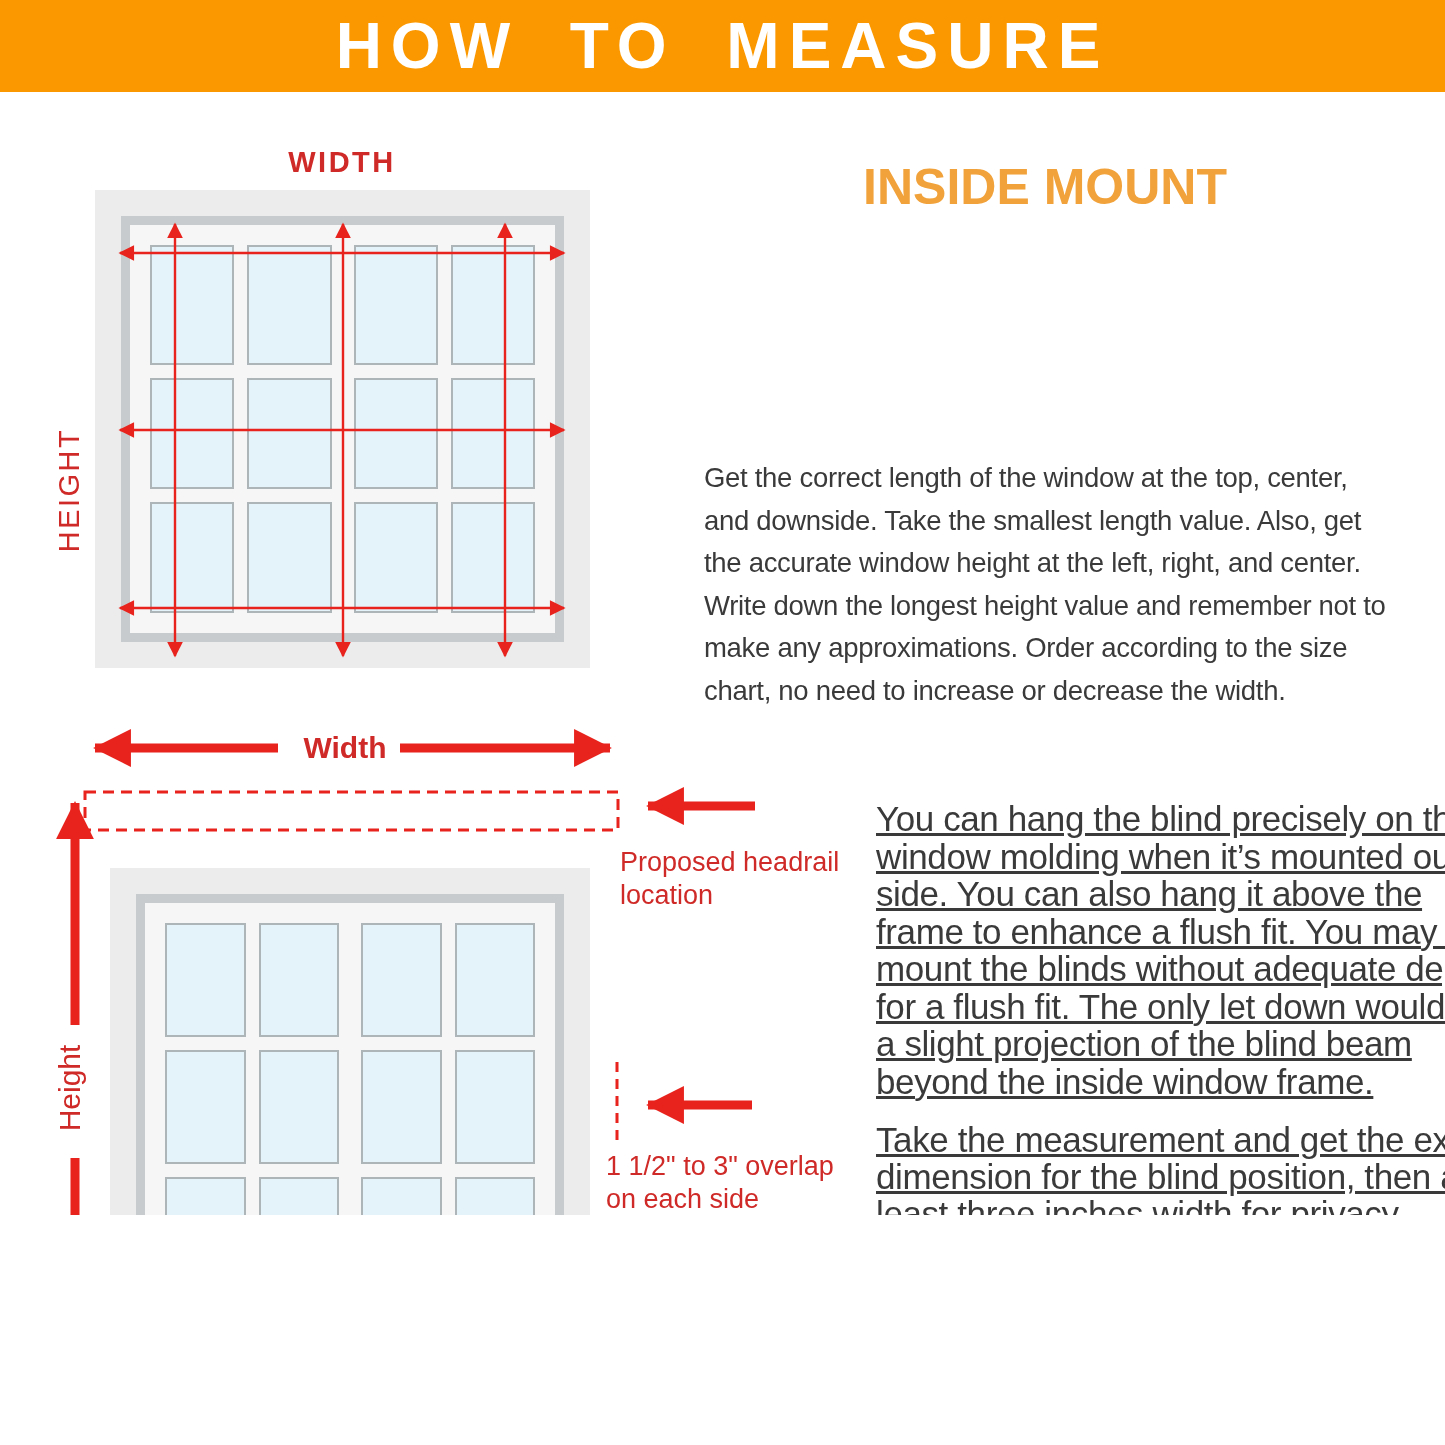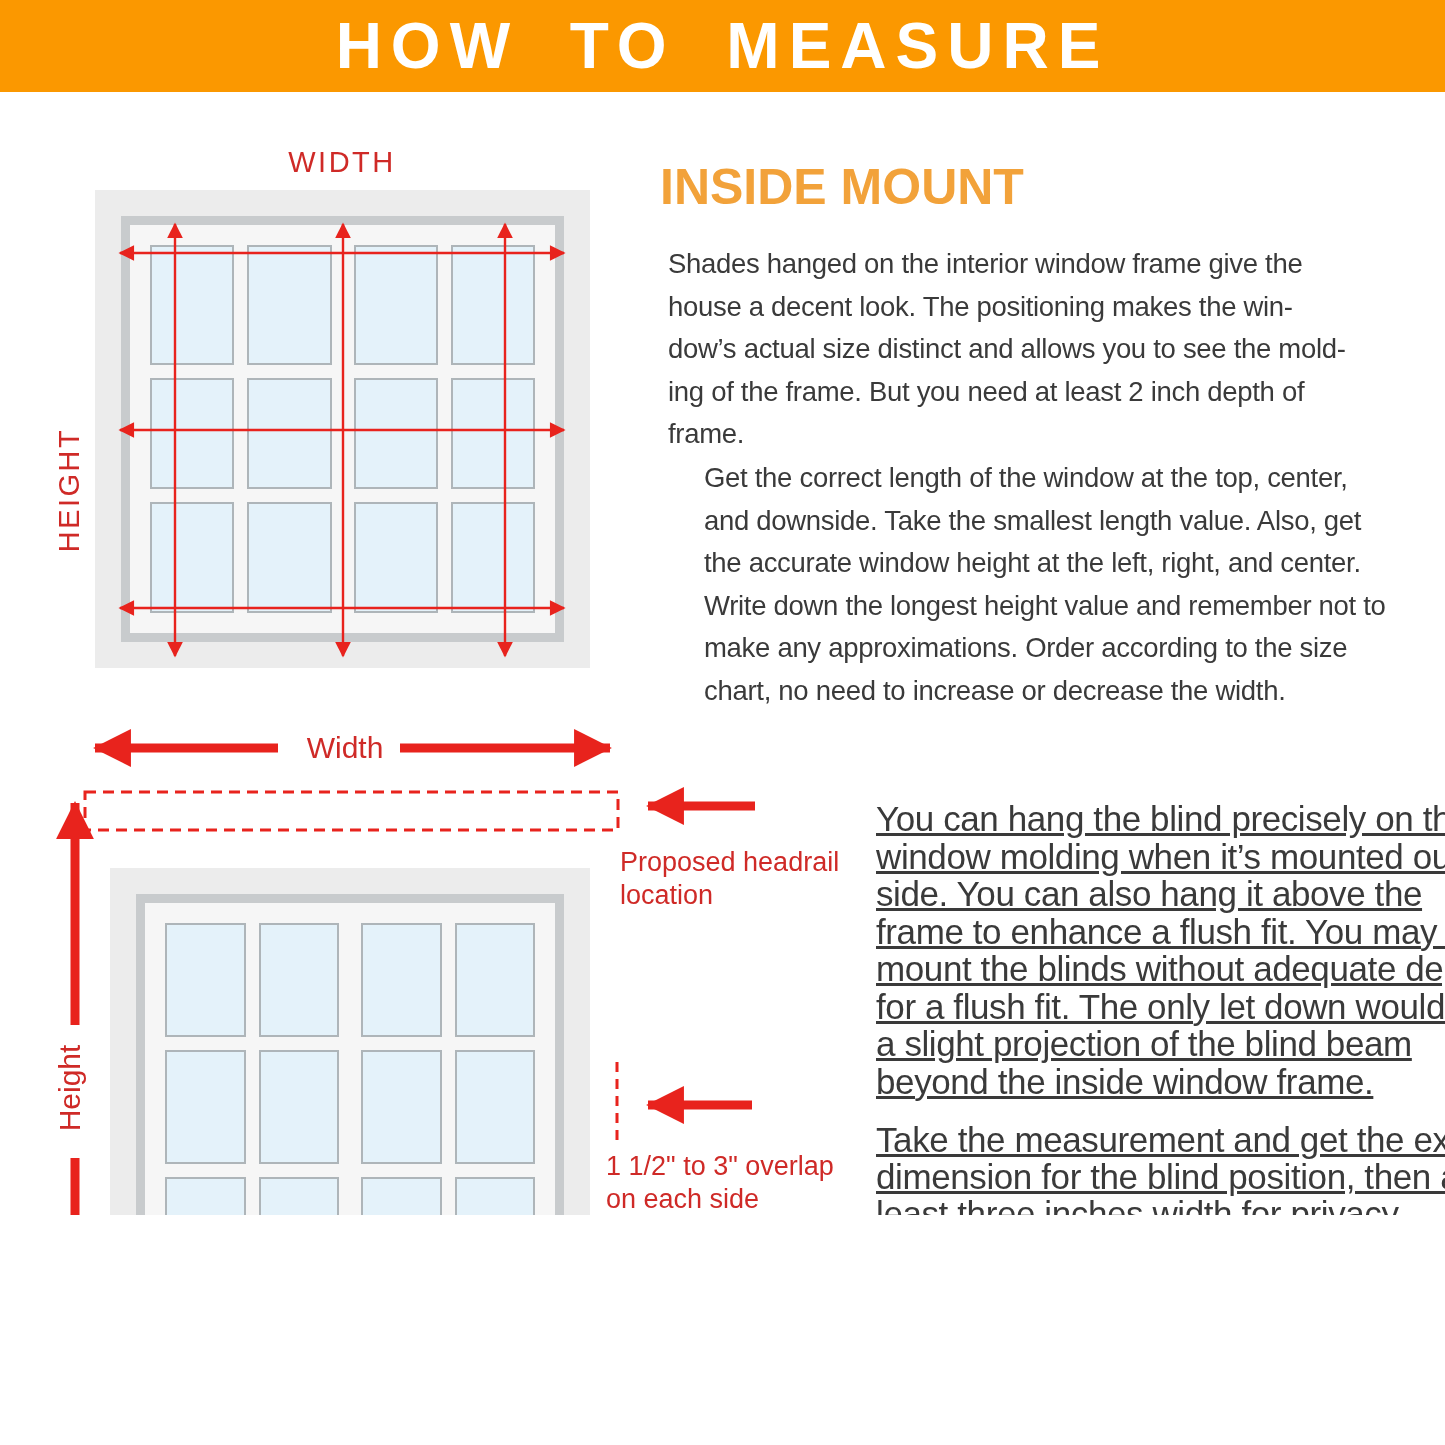--- a/index.html
+++ b/index.html
@@ -9,29 +9,29 @@
   
   .banner{position:absolute;left:0;top:0;width:100%;height:92px;
           background:var(--banner-orange,#FB9800);
           display:flex;align-items:center;justify-content:center;}
   .banner-title{margin:0;color:#ffffff;font-size:64px;font-weight:bold;
                 letter-spacing:9px;word-spacing:24px;white-space:nowrap;}
 
   
   .red-label{position:absolute;color:var(--label-red,#CF2A27);}
   .pre{white-space:pre-line;margin-top:10px;}
-  .h-center{transform:translateX(-50%);}
+  .h-center{transform:translateX(-50%);font-weight:bold;}
   .rot{transform:translate(-50%,-50%) rotate(-90deg);transform-origin:center;}
   .caps-label{font-size:29px;letter-spacing:2.5px;}
   .dim-label{font-size:30px;}
   .small-label{font-size:27px;line-height:33px;}
 
   
   .section-heading{position:absolute;color:var(--heading-orange,#F2A23A);
-                   font-weight:bold;font-size:50px;text-align:left;white-space:nowrap;}
+                   font-weight:bold;font-size:50px;text-align:center;white-space:nowrap;}
   .body-text{position:absolute;color:var(--body-text,#3A3A3A);white-space:pre;}
   .inside-text{font-size:27.5px;line-height:42.5px;letter-spacing:-0.3px;}
   .outside-text{font-size:35px;line-height:37.5px;letter-spacing:-0.4px;text-decoration:underline;}
 
   
   .window{position:absolute;background:#ECECEC;padding:26px;box-sizing:border-box;}
   .win-frame{width:100%;height:100%;box-sizing:border-box;
              border:9px solid #C8CBCD;background:#F6F6F6;padding:20px;display:flex;}
   .sash{flex:1;display:grid;grid-template-columns:1fr 1fr;
         grid-template-rows:1.08fr 1fr 1fr;gap:13px;}
@@ -140,25 +140,20 @@
   <div class="red-label dim-label h-center" style="left:345px;top:731px;">Width</div>
   <div class="red-label dim-label rot" style="left:70px;top:1088px;">Height</div>
   <div class="red-label small-label pre" style="left:620px;top:836px;">Proposed headrail
 location</div>
   <div class="red-label small-label pre" style="left:606px;top:1140px;">1 1/2" to 3" overlap
 on each side</div>
   <div class="red-label small-label pre" style="left:617px;top:1396px;font-size:26px;line-height:30px;">1 1/2' to 3" overlap
 on top and bottom</div>
 
   <div class="section-heading" style="left:660px;top:158px;width:770px;">INSIDE MOUNT</div>
-  <div class="body-text inside-text" style="left:668px;top:243px;">Shades hanged on the interior window frame give the
-house a decent look. The positioning makes the win-
-dow’s actual size distinct and allows you to see the mold-
-ing of the frame. But you need at least 2 inch depth of
-frame.</div>
   <div class="body-text inside-text" style="left:704px;top:457px;">Get the correct length of the window at the top, center,
 and downside. Take the smallest length value. Also, get
 the accurate window height at the left, right, and center.
 Write down the longest height value and remember not to
 make any approximations. Order according to the size
 chart, no need to increase or decrease the width.</div>
 
   <div class="body-text outside-text" style="left:876px;top:800px;">You can hang the blind precisely on the
 window molding when it’s mounted out-
 side. You can also hang it above the

